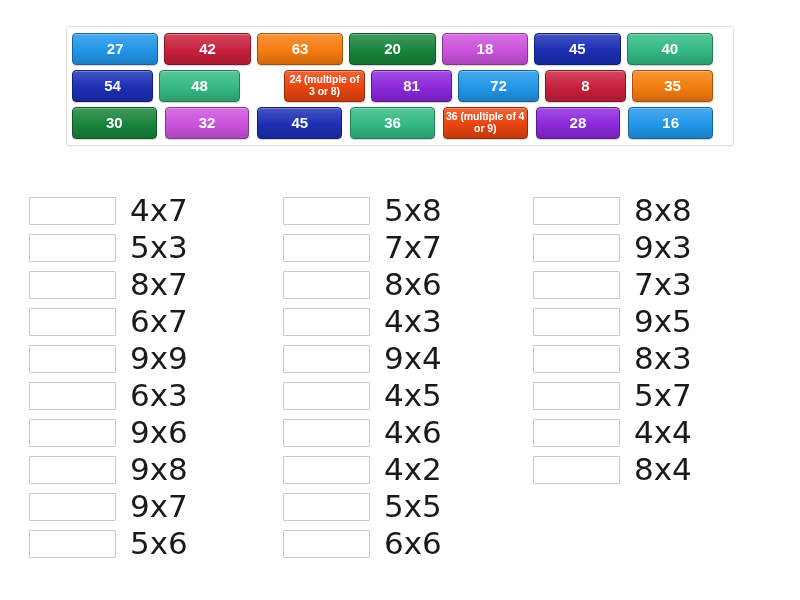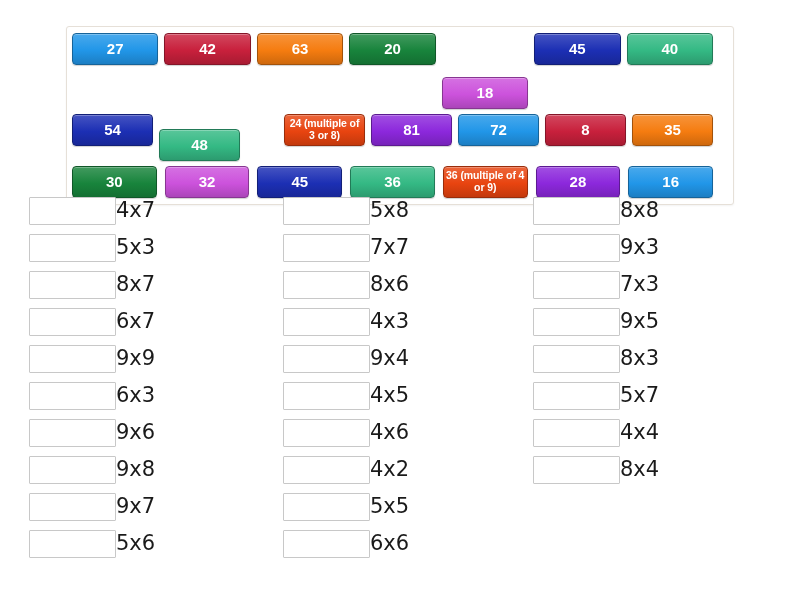--- a/index.html
+++ b/index.html
@@ -97,45 +97,46 @@
     width: 87px;
     height: 28px;
     box-sizing: border-box;
     background: #ffffff;
     border: 1px solid #c8c8c8;
     border-radius: 1px;
     flex: 0 0 auto;
   }
 
   .question-label {
-    font-size: 21px;
+    margin-left: 14px;
+    font-size: 31px;
     color: #1a1a1a;
     font-family: "DejaVu Sans", "Liberation Sans", sans-serif;
     line-height: 1;
     white-space: nowrap;
   }
 </style>
 </head>
 <body>
 
 <div id="app">
 
   <div class="tile-bank" id="tile-bank">
       <div class="tile-row">
         <div class="tile" style="background: linear-gradient(rgb(73, 169, 236) 0%, rgb(33, 150, 232) 55%, rgb(28, 126, 195) 100%); border-color: rgb(22, 99, 153);">27</div>
         <div class="tile" style="background: linear-gradient(rgb(210, 72, 95) 0%, rgb(200, 32, 60) 55%, rgb(168, 27, 50) 100%); border-color: rgb(132, 21, 40);">42</div>
         <div class="tile" style="background: linear-gradient(rgb(247, 148, 59) 0%, rgb(245, 124, 16) 55%, rgb(206, 104, 13) 100%); border-color: rgb(162, 82, 11);">63</div>
         <div class="tile" style="background: linear-gradient(rgb(66, 154, 95) 0%, rgb(24, 132, 60) 55%, rgb(20, 111, 50) 100%); border-color: rgb(16, 87, 40);">20</div>
-        <div class="tile" style="background: linear-gradient(rgb(213, 113, 226) 0%, rgb(204, 82, 220) 55%, rgb(171, 69, 185) 100%); border-color: rgb(135, 54, 145); margin-top: 44px;">18</div>
+        <div class="tile" style="background: linear-gradient(rgb(213, 113, 226) 0%, rgb(204, 82, 220) 55%, rgb(171, 69, 185) 100%); border-color: rgb(135, 54, 145);">18</div>
         <div class="tile" style="background: linear-gradient(rgb(69, 84, 194) 0%, rgb(28, 47, 180) 55%, rgb(24, 39, 151) 100%); border-color: rgb(18, 31, 119);">45</div>
         <div class="tile" style="background: linear-gradient(rgb(89, 198, 154) 0%, rgb(52, 185, 132) 55%, rgb(44, 155, 111) 100%); border-color: rgb(34, 122, 87);">40</div>
       </div>
       <div class="tile-row">
         <div class="tile" style="background: linear-gradient(rgb(69, 84, 194) 0%, rgb(28, 47, 180) 55%, rgb(24, 39, 151) 100%); border-color: rgb(18, 31, 119);">54</div>
-        <div class="tile" style="background: linear-gradient(rgb(89, 198, 154) 0%, rgb(52, 185, 132) 55%, rgb(44, 155, 111) 100%); border-color: rgb(34, 122, 87); margin-top: 15px;">48</div>
+        <div class="tile" style="background: linear-gradient(rgb(89, 198, 154) 0%, rgb(52, 185, 132) 55%, rgb(44, 155, 111) 100%); border-color: rgb(34, 122, 87);">48</div>
         <div class="tile long-label" style="background: linear-gradient(rgb(236, 102, 59) 0%, rgb(232, 68, 16) 55%, rgb(195, 57, 13) 100%); border-color: rgb(153, 45, 11); margin-left: 38px;">24 (multiple of 3 or 8)</div>
         <div class="tile" style="background: linear-gradient(rgb(161, 79, 226) 0%, rgb(140, 40, 220) 55%, rgb(118, 34, 185) 100%); border-color: rgb(92, 26, 145);">81</div>
         <div class="tile" style="background: linear-gradient(rgb(73, 169, 236) 0%, rgb(33, 150, 232) 55%, rgb(28, 126, 195) 100%); border-color: rgb(22, 99, 153);">72</div>
         <div class="tile" style="background: linear-gradient(rgb(210, 72, 95) 0%, rgb(200, 32, 60) 55%, rgb(168, 27, 50) 100%); border-color: rgb(132, 21, 40);">8</div>
         <div class="tile" style="background: linear-gradient(rgb(247, 148, 59) 0%, rgb(245, 124, 16) 55%, rgb(206, 104, 13) 100%); border-color: rgb(162, 82, 11);">35</div>
       </div>
       <div class="tile-row">
         <div class="tile" style="background: linear-gradient(rgb(66, 154, 95) 0%, rgb(24, 132, 60) 55%, rgb(20, 111, 50) 100%); border-color: rgb(16, 87, 40);">30</div>
         <div class="tile" style="background: linear-gradient(rgb(213, 113, 226) 0%, rgb(204, 82, 220) 55%, rgb(171, 69, 185) 100%); border-color: rgb(135, 54, 145);">32</div>
         <div class="tile" style="background: linear-gradient(rgb(69, 84, 194) 0%, rgb(28, 47, 180) 55%, rgb(24, 39, 151) 100%); border-color: rgb(18, 31, 119);">45</div>

